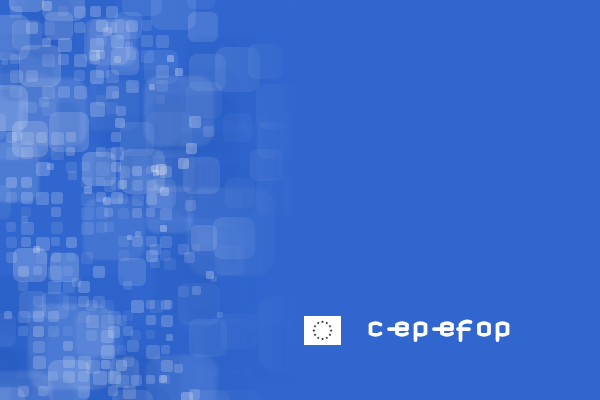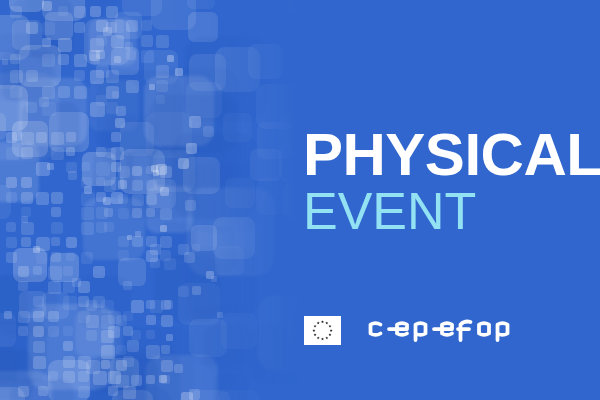--- a/index.html
+++ b/index.html
@@ -448,24 +448,20 @@
       <div class="sq" style="left: 156px; top: 164px; width: 11px; height: 11px; opacity: 0.301;"></div>
       <div class="sq" style="left: 178px; top: 158px; width: 11px; height: 11px; opacity: 0.312;"></div>
       <div class="sq" style="left: 116px; top: 106px; width: 10px; height: 10px; opacity: 0.176;"></div>
       <div class="sq" style="left: 185px; top: 200px; width: 11px; height: 11px; opacity: 0.149;"></div>
       <div class="sq" style="left: 72px; top: 278px; width: 9px; height: 9px; opacity: 0.117;"></div>
       <div class="sq" style="left: 149px; top: 84px; width: 6px; height: 6px; opacity: 0.269;"></div>
       <div class="sq" style="left: 186px; top: 143px; width: 11px; height: 11px; opacity: 0.301;"></div>
       <div class="sq" style="left: 166px; top: 334px; width: 7px; height: 7px; opacity: 0.208;"></div>
     </div>
 
-  <div id="headline">
-    <div id="line-physical">PHYSICAL</div>
-    <div id="line-event">EVENT</div>
-  </div>
 
   <div id="logo">
 
     <div id="eu-flag">
       <svg width="37" height="29" viewBox="0 0 37 29" aria-hidden="true">
         <rect x="0" y="0" width="37" height="29" fill="#ffffff"></rect>
         <g id="eu-stars" fill="#1d1d1b">
             <polygon points="18.50,4.35 18.88,5.37 19.97,5.42 19.12,6.10 19.41,7.15 18.50,6.55 17.59,7.15 17.88,6.10 17.03,5.42 18.12,5.37"></polygon>
             <polygon points="22.80,5.50 23.18,6.53 24.27,6.57 23.42,7.25 23.71,8.31 22.80,7.70 21.89,8.31 22.18,7.25 21.33,6.57 22.42,6.53"></polygon>
             <polygon points="25.95,8.65 26.33,9.67 27.42,9.72 26.57,10.40 26.86,11.45 25.95,10.85 25.04,11.45 25.33,10.40 24.47,9.72 25.57,9.67"></polygon>

